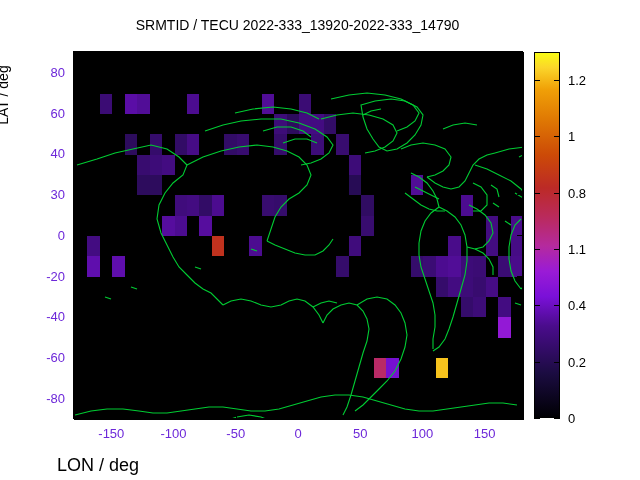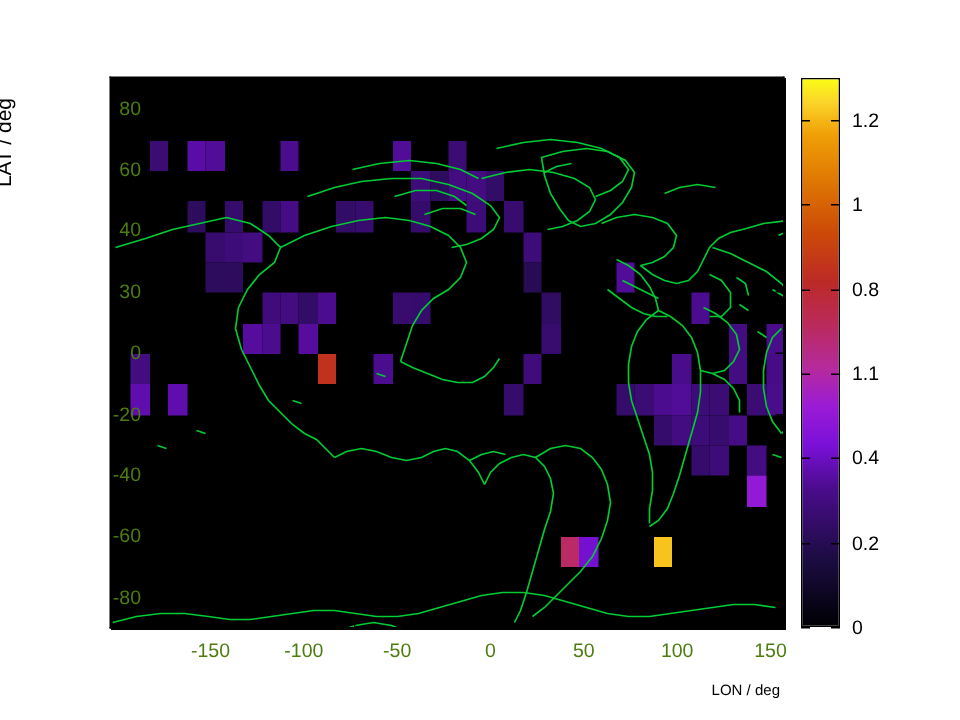--- a/index.html
+++ b/index.html
@@ -35,39 +35,38 @@
   .map-canvas{position:absolute;left:0;top:0;width:448px;height:366px;}
   .cell{position:absolute;}
   .coast{position:absolute;left:0;top:0;width:448px;height:366px;}
 
   
   .axis-line{position:absolute;background:#000;}
   .tick{position:absolute;background:#000;}
   .ticklabel{
     position:absolute;
     font-size:13px;
-    color:#4d7c0f;
+    color:#6d28d9;
     white-space:nowrap;
-    margin-left:29px;
   }
   .ylabel-wrap{
     position:absolute;
     left:-6px;top:195px;
     width:200px;
     transform:rotate(-90deg);
     transform-origin:left top;
     text-align:center;
   }
   .ylabel{font-size:14px;color:#000;}
   .xlabel{
     position:absolute;
-    left:72px;top:455px;
+    left:57px;top:455px;
     width:448px;
-    text-align:right;
-    font-size:10px;color:#000;
+    text-align:left;
+    font-size:18px;color:#000;
   }
 
   
   .cbar{
     position:absolute;
     left:534px;top:52px;
     width:26px;height:366px;
     border:1px solid #000;
     box-sizing:border-box;
   }
@@ -77,20 +76,21 @@
     position:absolute;
     font-size:13px;color:#000;
     white-space:nowrap;
   }
 </style>
 </head>
 <body>
 
 <div id="root">
 
+  <div class="title">SRMTID / TECU 2022-333_13920-2022-333_14790</div>
 
   <div class="plot-frame">
     <div class="map-canvas" id="map-canvas">
         <div class="cell" style="left: 12.4444px; top: 183px; width: 12.4444px; height: 20.3333px; background: rgb(67, 12, 129);"></div>
         <div class="cell" style="left: 12.4444px; top: 203.333px; width: 12.4444px; height: 20.3333px; background: rgb(95, 14, 173);"></div>
         <div class="cell" style="left: 37.3333px; top: 203.333px; width: 12.4444px; height: 20.3333px; background: rgb(95, 14, 173);"></div>
         <div class="cell" style="left: 24.8889px; top: 40.6667px; width: 12.4444px; height: 20.3333px; background: rgb(59, 12, 116);"></div>
         <div class="cell" style="left: 49.7778px; top: 40.6667px; width: 12.4444px; height: 20.3333px; background: rgb(90, 13, 166);"></div>
         <div class="cell" style="left: 62.2222px; top: 40.6667px; width: 12.4444px; height: 20.3333px; background: rgb(81, 13, 151);"></div>
         <div class="cell" style="left: 49.7778px; top: 81.3333px; width: 12.4444px; height: 20.3333px; background: rgb(45, 12, 93);"></div>

